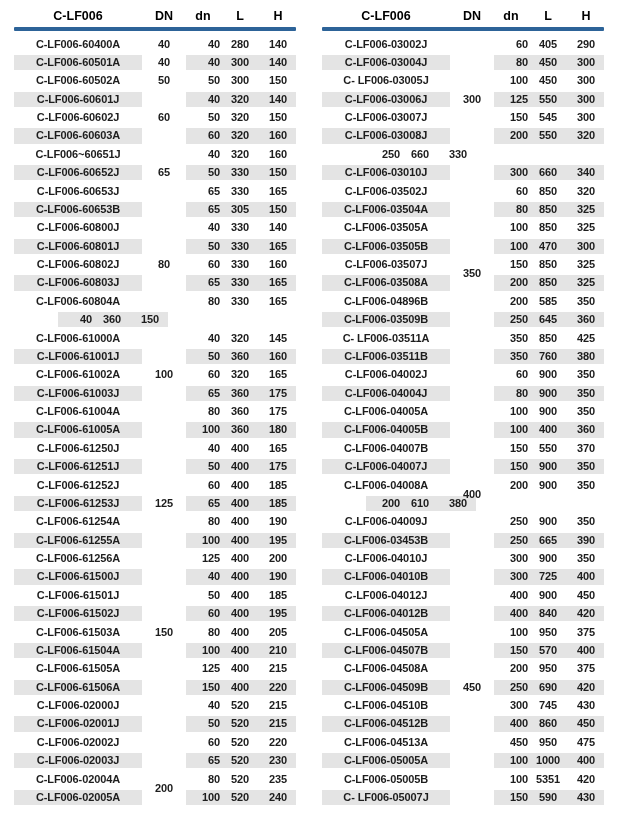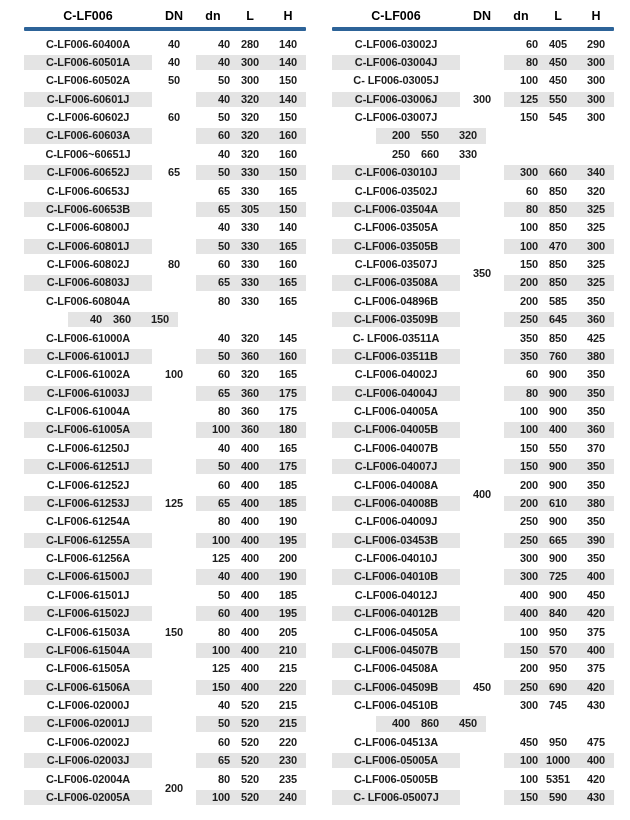--- a/index.html
+++ b/index.html
@@ -10,21 +10,21 @@
   body {
     width: 630px;
     height: 820px;
     overflow: hidden;
     font-family: "Liberation Sans", sans-serif;
     color: #1d1d1d;
   }
   .sheet {
     display: flex;
     gap: 26px;
-    padding: 5px 14px 0 24px;
+    padding: 5px 14px 0 14px;
   }
   .spec-table {
     width: 282px;
     flex: 0 0 282px;
   }
   .thead {
     display: flex;
     align-items: center;
     height: 21px;
     font-size: 12.5px;
@@ -515,20 +515,21 @@
         <div class="row">
           <div class="c-name cell stripe">C-LF006-03007J</div>
           <div class="c-dn cell"></div>
           <div class="c-group">
             <div class="c-d cell stripe">150</div>
             <div class="c-l cell stripe">545</div>
             <div class="c-h cell stripe">300</div>
           </div>
         </div>
         <div class="row">
+          <div class="c-name cell stripe">C-LF006-03008J</div>
           <div class="c-dn cell"></div>
           <div class="c-group">
             <div class="c-d cell stripe">200</div>
             <div class="c-l cell stripe">550</div>
             <div class="c-h cell stripe">320</div>
           </div>
         </div>
         <div class="row">
           <div class="c-dn cell"></div>
           <div class="c-group">
@@ -693,21 +694,20 @@
         <div class="row">
           <div class="c-name cell stripe">C-LF006-04008A</div>
           <div class="c-dn cell"><span class="straddle">400</span></div>
           <div class="c-group">
             <div class="c-d cell stripe">200</div>
             <div class="c-l cell stripe">900</div>
             <div class="c-h cell stripe">350</div>
           </div>
         </div>
         <div class="row">
-          <div class="c-name cell stripe">C-LF006-04008B</div>
           <div class="c-dn cell"></div>
           <div class="c-group">
             <div class="c-d cell stripe">200</div>
             <div class="c-l cell stripe">610</div>
             <div class="c-h cell stripe">380</div>
           </div>
         </div>
         <div class="row">
           <div class="c-name cell stripe">C-LF006-04009J</div>
           <div class="c-dn cell"></div>
@@ -801,20 +801,21 @@
         <div class="row">
           <div class="c-name cell stripe">C-LF006-04510B</div>
           <div class="c-dn cell"></div>
           <div class="c-group">
             <div class="c-d cell stripe">300</div>
             <div class="c-l cell stripe">745</div>
             <div class="c-h cell stripe">430</div>
           </div>
         </div>
         <div class="row">
+          <div class="c-name cell stripe">C-LF006-04512B</div>
           <div class="c-dn cell"></div>
           <div class="c-group">
             <div class="c-d cell stripe">400</div>
             <div class="c-l cell stripe">860</div>
             <div class="c-h cell stripe">450</div>
           </div>
         </div>
         <div class="row">
           <div class="c-name cell stripe">C-LF006-04513A</div>
           <div class="c-dn cell"></div>

